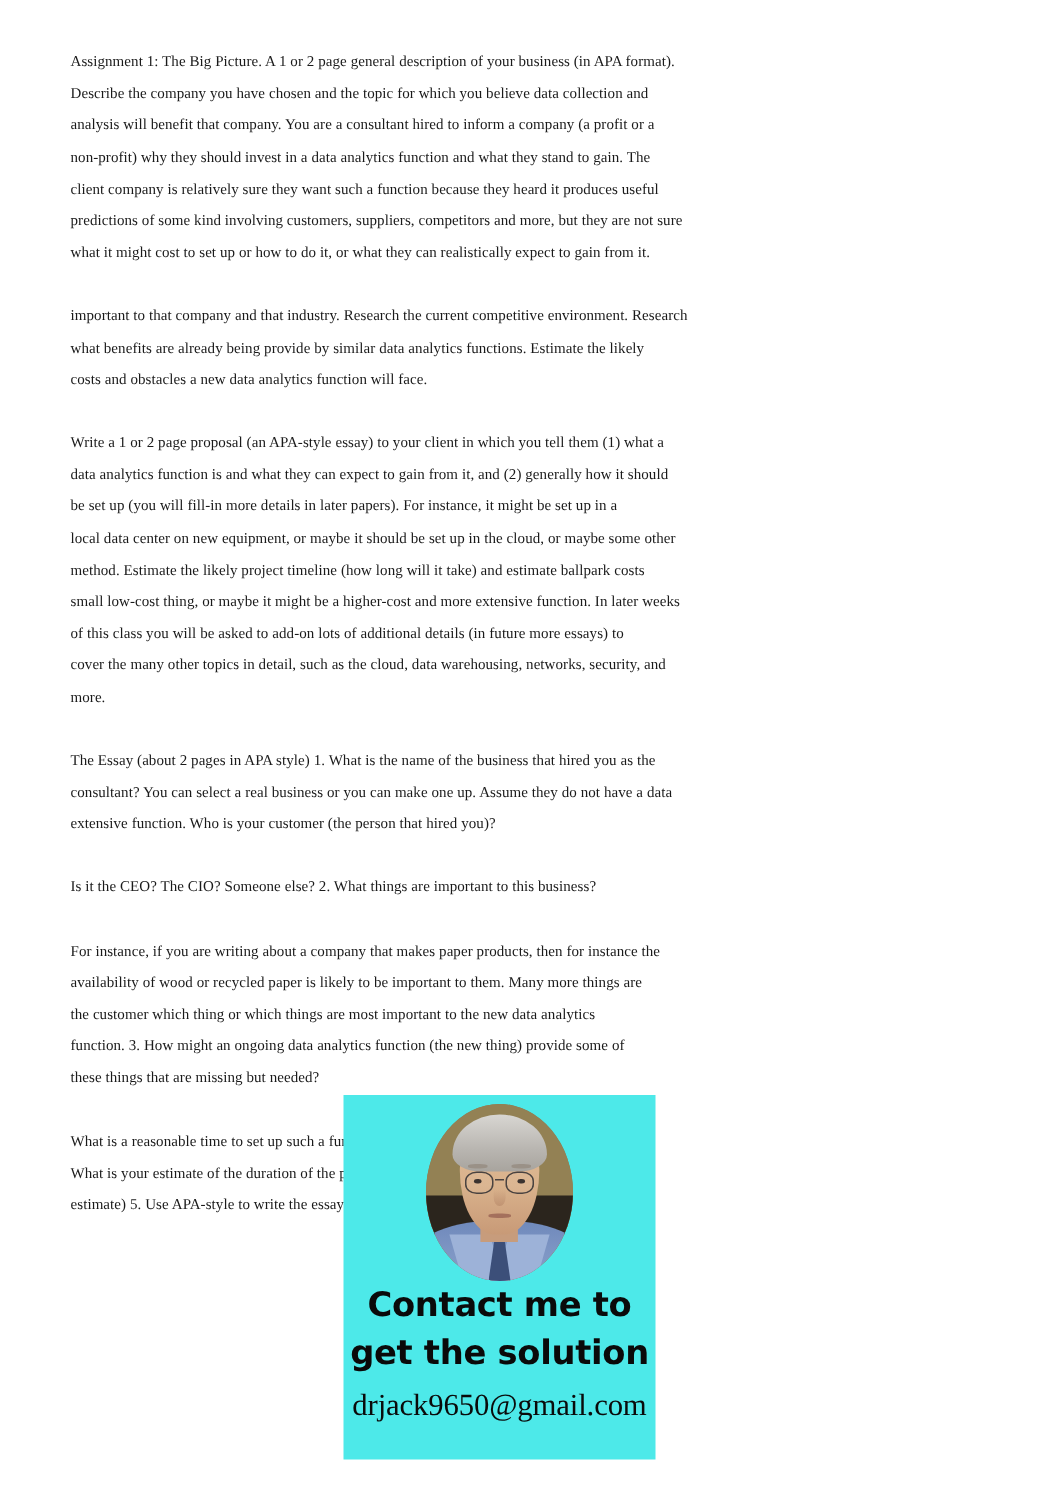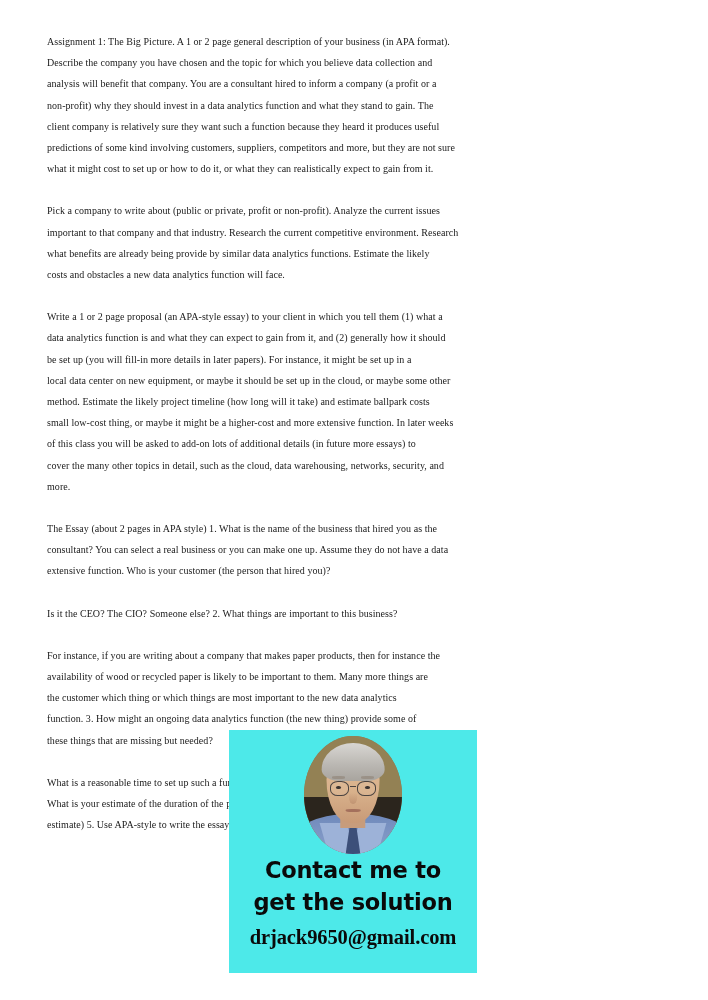--- a/index.html
+++ b/index.html
@@ -48,21 +48,21 @@
   .para .ln {
     display: block;
     white-space: pre;
   }
 
   
   #promo-overlay {
     position: absolute;
     left: 229px;
     top: 730px;
-    width: 248px;
+    width: 208px;
     height: 243px;
     background: #4de9e9;
     z-index: 50;
     overflow: hidden;
   }
 
   #promo-photo {
     position: absolute;
     left: 50%;
     transform: translateX(-50%);
@@ -228,21 +228,21 @@
     font-weight: bold;
     font-size: 22.5px;
     line-height: 32px;
     color: #0a0a0a;
     letter-spacing: -0.2px;
   }
   .promo-email {
     display: block;
     margin-top: 6px;
     font-family: "Liberation Serif", "DejaVu Serif", serif;
-    font-weight: bold;
+    font-weight: normal;
     font-size: 20.5px;
     line-height: 26px;
     color: #0a0a0a;
     letter-spacing: -0.1px;
   }
 </style>
 </head>
 <body>
 
 <div id="page">
@@ -253,21 +253,20 @@
       <span class="ln">Assignment 1: The Big Picture. A 1 or 2 page general description of your business (in APA format).</span>
       <span class="ln">Describe the company you have chosen and the topic for which you believe data collection and</span>
       <span class="ln">analysis will benefit that company. You are a consultant hired to inform a company (a profit or a</span>
       <span class="ln">non-profit) why they should invest in a data analytics function and what they stand to gain. The</span>
       <span class="ln">client company is relatively sure they want such a function because they heard it produces useful</span>
       <span class="ln">predictions of some kind involving customers, suppliers, competitors and more, but they are not sure</span>
       <span class="ln">what it might cost to set up or how to do it, or what they can realistically expect to gain from it.</span>
     </p>
 
     <p class="para">
-      <span class="ln">Pick a company to write about (public or private, profit or non-profit). Analyze the current issues</span>
       <span class="ln">important to that company and that industry. Research the current competitive environment. Research</span>
       <span class="ln">what benefits are already being provide by similar data analytics functions. Estimate the likely</span>
       <span class="ln">costs and obstacles a new data analytics function will face.</span>
     </p>
 
     <p class="para">
       <span class="ln">Write a 1 or 2 page proposal (an APA-style essay) to your client in which you tell them (1) what a</span>
       <span class="ln">data analytics function is and what they can expect to gain from it, and (2) generally how it should</span>
       <span class="ln">be set up (you will fill-in more details in later papers). For instance, it might be set up in a</span>
       <span class="ln">local data center on new equipment, or maybe it should be set up in the cloud, or maybe some other</span>

